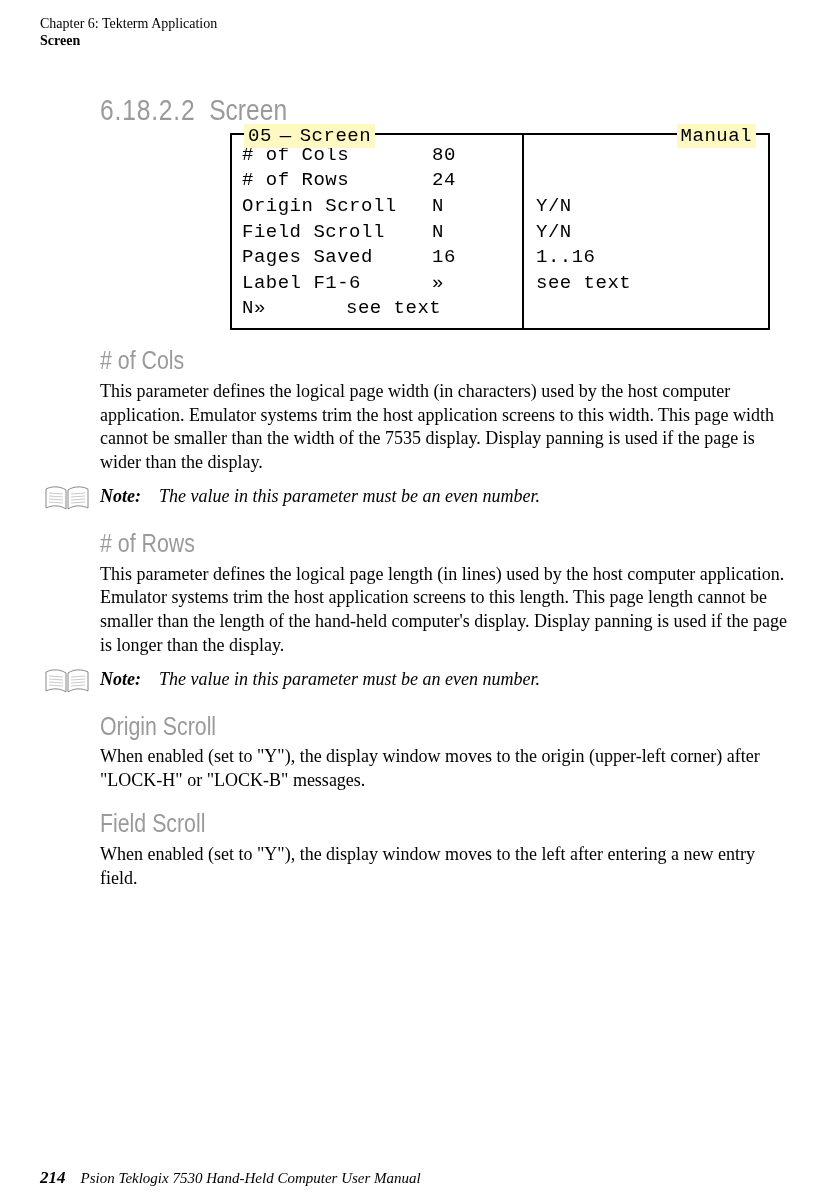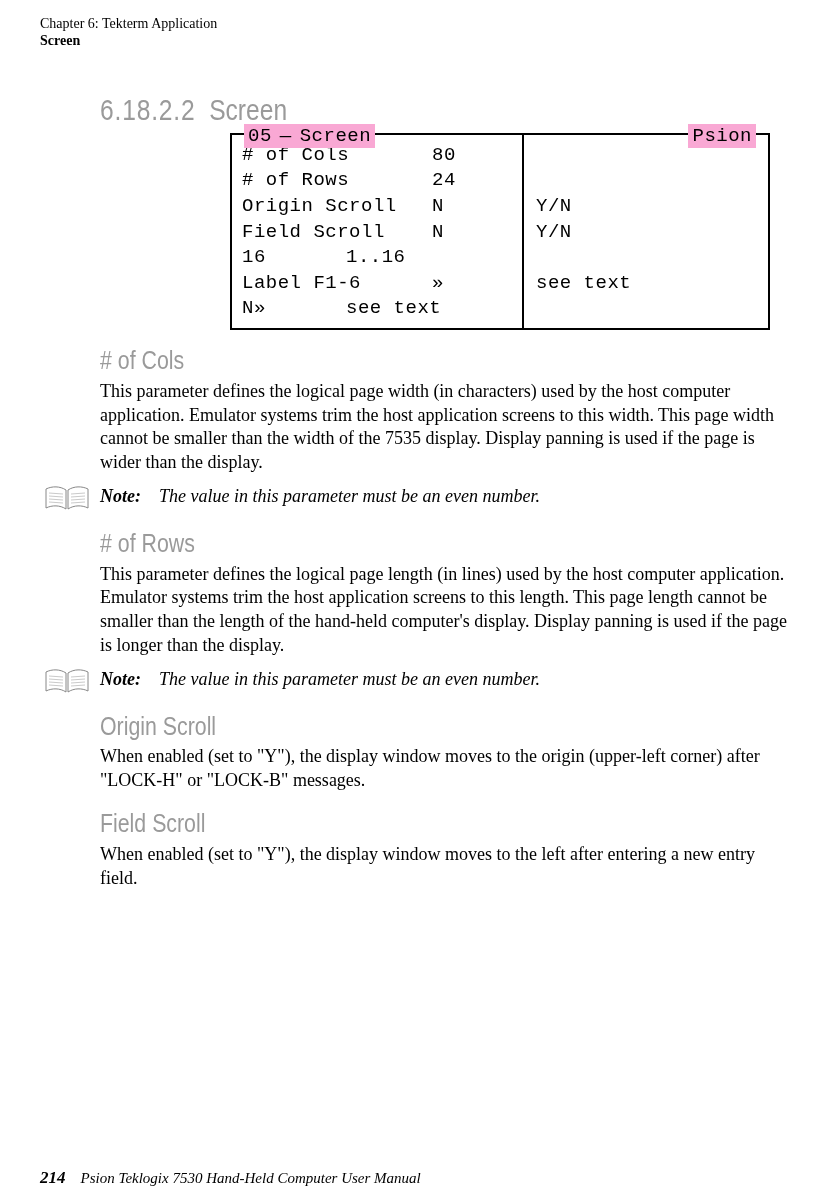--- a/index.html
+++ b/index.html
@@ -90,21 +90,21 @@
     position: absolute;
     top: -11px;
     left: 0;
     width: 100%;
     display: flex;
     align-items: center;
     font-family: "Courier New", Courier, monospace;
     font-size: 19px;
   }
   .term-legend .gap {
-    background: #f9a8d4;
+    background: #fef9c3;
     padding: 0 4px;
     white-space: nowrap;
   }
   .term-legend .spacer1 { width: 12px; }
   .term-legend .hline {
     flex: 1 1 auto;
   }
   .vline {
     position: absolute;
     top: 0;
@@ -146,21 +146,21 @@
     </h2>
 
     <div class="term-wrap">
       <div class="term-box">
         <div class="term-legend">
           <div class="spacer1"></div>
           <div class="gap">05</div>
           <div class="gap">—</div>
           <div class="gap">Screen</div>
           <div class="hline"></div>
-          <div class="gap">Psion</div>
+          <div class="gap">Manual</div>
           <div class="spacer1"></div>
         </div>
         <div class="vline" style="left:290px;"></div>
 
         <div class="term-row">
           <div class="c1"># of Cols</div>
           <div class="c2">80</div>
           <div class="c3"></div>
         </div>
         <div class="term-row">
@@ -174,20 +174,21 @@
           <div class="c3"></div>
           <div class="c4">Y/N</div>
         </div>
         <div class="term-row">
           <div class="c1">Field Scroll</div>
           <div class="c2">N</div>
           <div class="c3"></div>
           <div class="c4">Y/N</div>
         </div>
         <div class="term-row">
+          <div class="c1">Pages Saved</div>
           <div class="c2">16</div>
           <div class="c3"></div>
           <div class="c4">1..16</div>
         </div>
         <div class="term-row">
           <div class="c1">Label F1-6</div>
           <div class="c2">»</div>
           <div class="c3"></div>
           <div class="c4">see text</div>
         </div>

